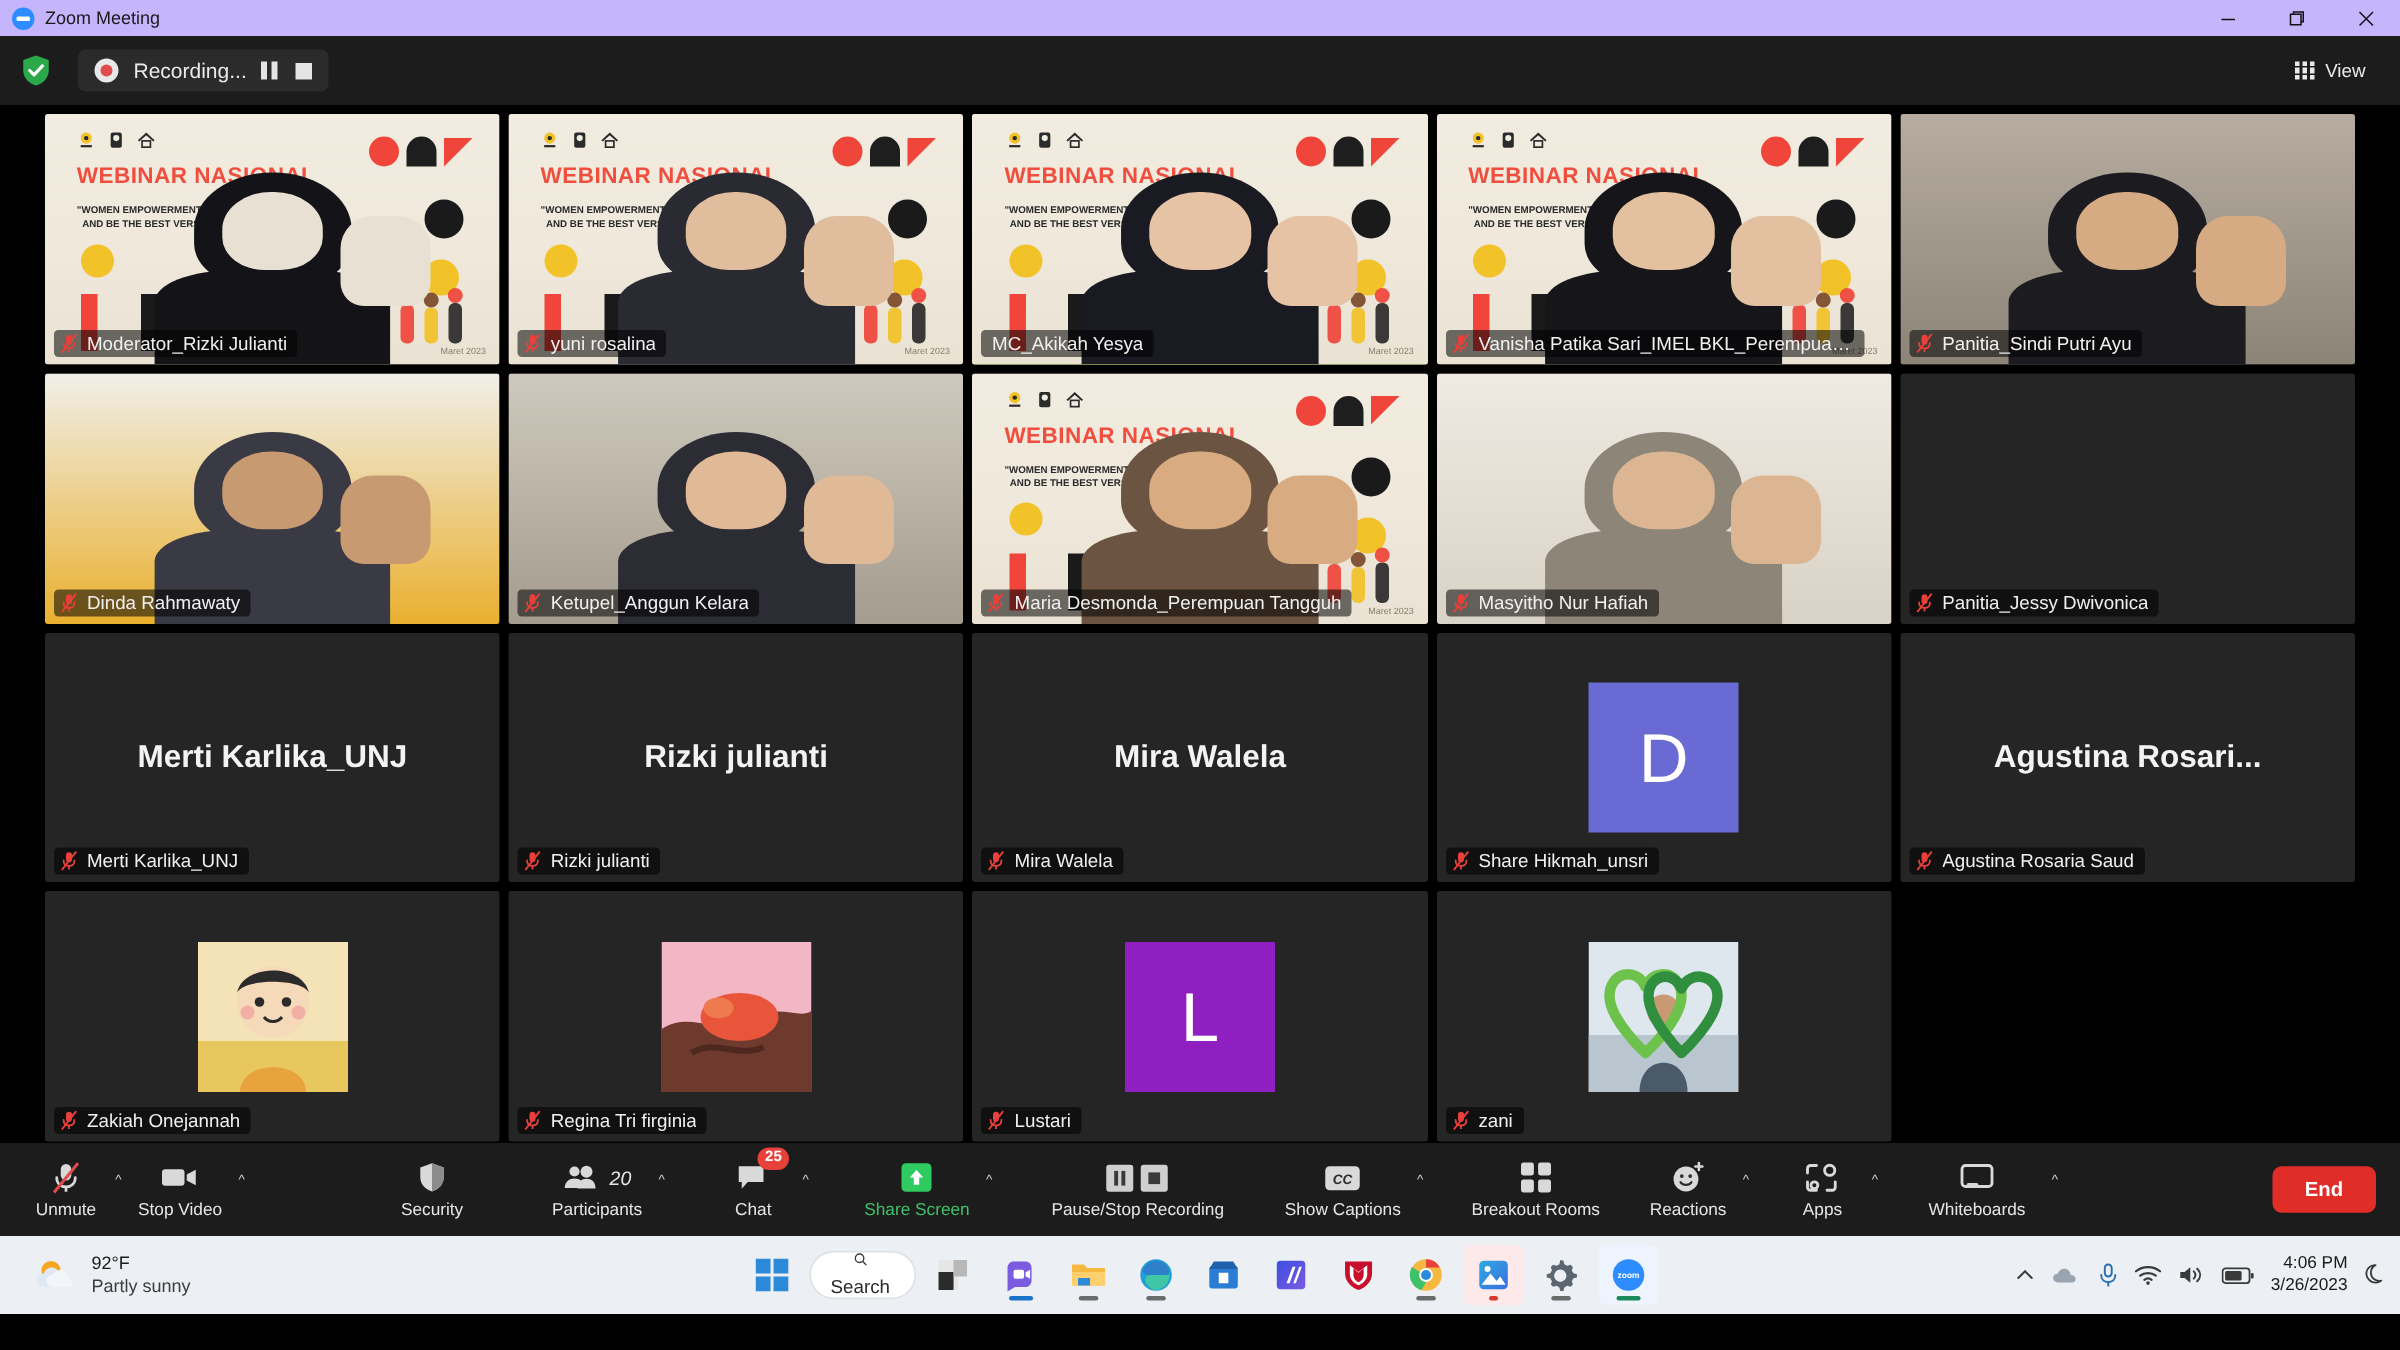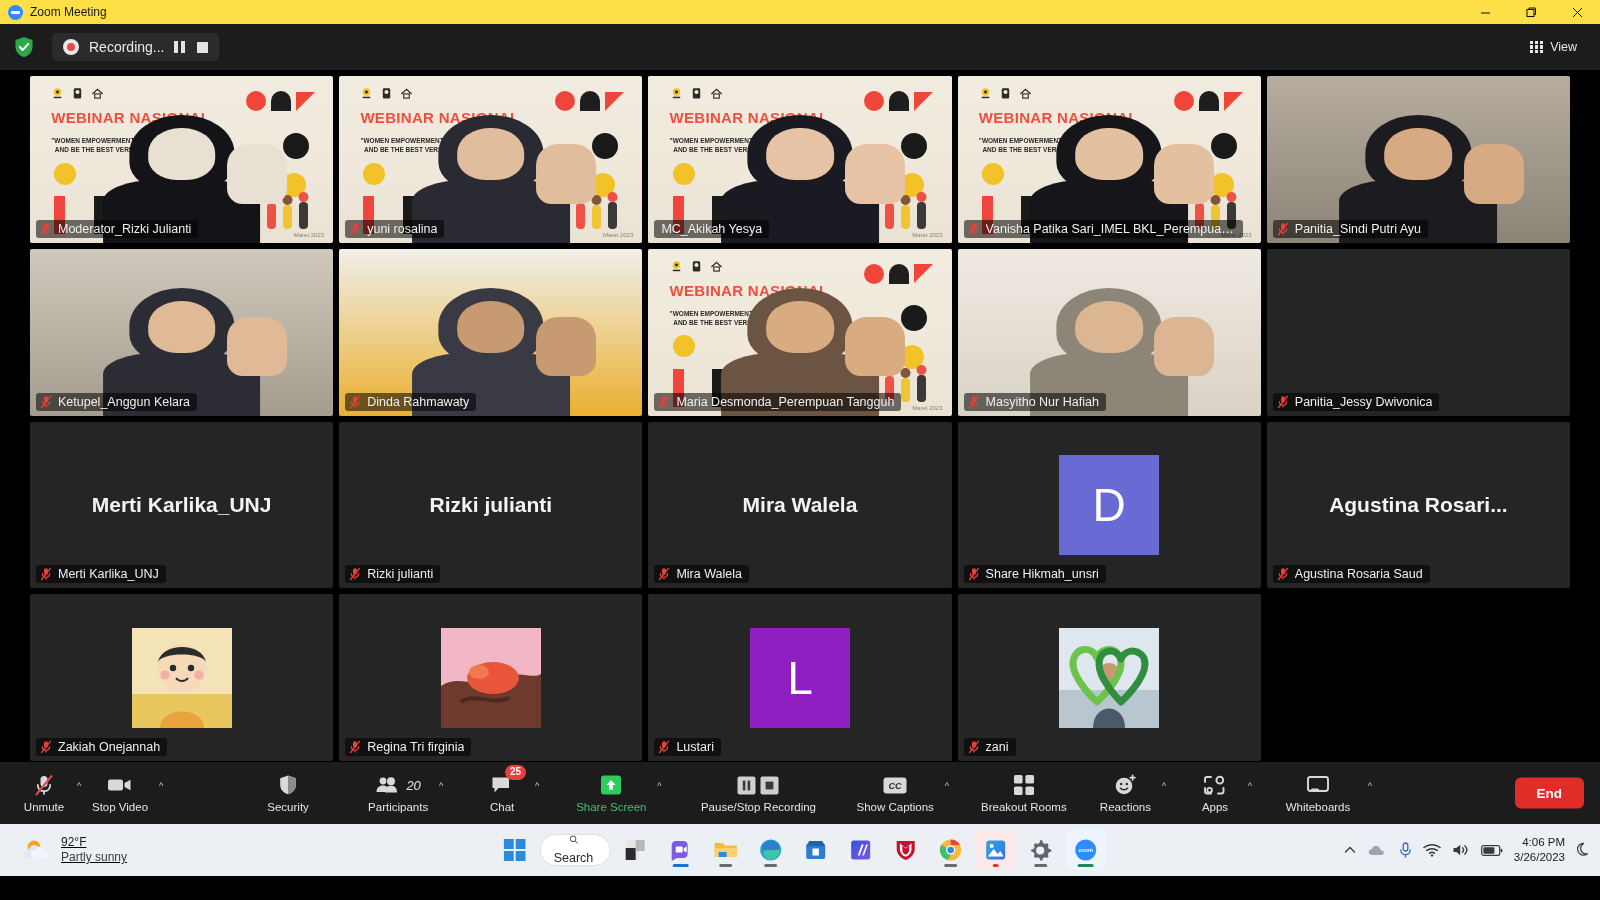--- a/index.html
+++ b/index.html
@@ -4,21 +4,21 @@
 <style>
   * { box-sizing: border-box; margin: 0; padding: 0; }
   html, body {
     width: 1600px; height: 900px; overflow: hidden;
     font-family: "Liberation Sans", sans-serif;
     background: #000;
   }
 
   
   .titlebar {
-    height: 24px; background: #fde047; display: flex; align-items: center;
+    height: 24px; background: #c4b5fd; display: flex; align-items: center;
     padding-left: 8px; position: relative;
   }
   .tb-logo {
     width: 15px; height: 15px; border-radius: 50%; background: #2d8cff;
     position: relative; flex: 0 0 auto; margin-right: 7px;
   }
   .tb-logo::after {
     content: ""; position: absolute; left: 3px; top: 6px; width: 9px; height: 3px;
     background: #fff; border-radius: 1px;
   }
@@ -166,21 +166,21 @@
     border-radius: 6px; padding: 8px 22px; position: absolute; right: 16px;
     top: 50%; transform: translateY(-50%); border: none;
   }
 
   
   .taskbar {
     height: 52px; background: #eceff3; display: flex; align-items: center;
     position: relative; padding: 0 10px;
   }
   .tb-weather { display: flex; align-items: center; gap: 9px; padding-left: 12px; }
-  .tb-weather .wtxt { line-height: 1.25; text-decoration: underline; }
+  .tb-weather .wtxt { line-height: 1.25; }
   .tb-weather .t1 { font-size: 12px; color: #1a1a1a; }
   .tb-weather .t2 { font-size: 12px; color: #3c3c3c; }
   .tb-center {
     position: absolute; left: 50%; transform: translateX(-50%);
     display: flex; align-items: center; gap: 5px;
   }
   .tb-icon { width: 40px; height: 40px; display: flex; align-items: center; justify-content: center; position: relative; }
   .tb-icon .under {
     position: absolute; bottom: 3px; left: 50%; transform: translateX(-50%);
     width: 13px; height: 3px; border-radius: 2px; background: #6b6b6b;
@@ -510,56 +510,56 @@
   <rect x="4" y="1.2" width="4" height="6.6" rx="2" fill="#e8403a"></rect>
   <path d="M2.4 6.6 C2.4 9 4 10.3 6 10.3 C8 10.3 9.6 9 9.6 6.6" fill="none" stroke="#e8403a" stroke-width="1.2" stroke-linecap="round"></path>
   <line x1="6" y1="10.3" x2="6" y2="12.6" stroke="#e8403a" stroke-width="1.2"></line>
   <line x1="1.2" y1="13" x2="10.8" y2="0.8" stroke="#e8403a" stroke-width="1.3"></line>
 </svg>
       <span class="nb-text">Panitia_Sindi Putri Ayu</span>
     </div>
       </div>
       <div class="tile">
         <div class="vid">
+    <div class="selfroom" style="background:linear-gradient(180deg, #f0efe9 0%, #eab02f 100%)"></div>
+    <div class="person" style="width:62%;height:78%">
+      <div class="hijab" style="position:absolute;left:50%;transform:translateX(-50%);top:2%;width:56%;height:58%;background:#3a3a44"></div>
+      <div class="head" style="position:absolute;left:50%;transform:translateX(-50%);top:12%;width:36%;height:40%;background:#c89a72"></div>
+      <div style="position:absolute;left:50%;transform:translateX(-50%);bottom:0;width:84%;height:48%;background:#3a3a44;border-radius:34% 34% 0 0"></div>
+      <div class="hand" style="right:-6%;top:24%;width:32%;height:46%;background:#c89a72"></div>
+    </div>
+  </div>
+        <div class="namebar">
+      <svg class="mic-muted" viewBox="0 0 12 14">
+  <rect x="4" y="1.2" width="4" height="6.6" rx="2" fill="#e8403a"></rect>
+  <path d="M2.4 6.6 C2.4 9 4 10.3 6 10.3 C8 10.3 9.6 9 9.6 6.6" fill="none" stroke="#e8403a" stroke-width="1.2" stroke-linecap="round"></path>
+  <line x1="6" y1="10.3" x2="6" y2="12.6" stroke="#e8403a" stroke-width="1.2"></line>
+  <line x1="1.2" y1="13" x2="10.8" y2="0.8" stroke="#e8403a" stroke-width="1.3"></line>
+</svg>
+      <span class="nb-text">Dinda Rahmawaty</span>
+    </div>
+      </div>
+      <div class="tile">
+        <div class="vid">
     <div class="selfroom" style="background:linear-gradient(180deg, #cfc9bd 0%, #a49c8e 100%)"></div>
     <div class="person" style="width:62%;height:78%">
       <div class="hijab" style="position:absolute;left:50%;transform:translateX(-50%);top:2%;width:56%;height:58%;background:#2c2c35"></div>
       <div class="head" style="position:absolute;left:50%;transform:translateX(-50%);top:12%;width:36%;height:40%;background:#e0ba96"></div>
       <div style="position:absolute;left:50%;transform:translateX(-50%);bottom:0;width:84%;height:48%;background:#2c2c35;border-radius:34% 34% 0 0"></div>
       <div class="hand" style="right:-6%;top:24%;width:32%;height:46%;background:#e0ba96"></div>
     </div>
   </div>
         <div class="namebar">
       <svg class="mic-muted" viewBox="0 0 12 14">
   <rect x="4" y="1.2" width="4" height="6.6" rx="2" fill="#e8403a"></rect>
   <path d="M2.4 6.6 C2.4 9 4 10.3 6 10.3 C8 10.3 9.6 9 9.6 6.6" fill="none" stroke="#e8403a" stroke-width="1.2" stroke-linecap="round"></path>
   <line x1="6" y1="10.3" x2="6" y2="12.6" stroke="#e8403a" stroke-width="1.2"></line>
   <line x1="1.2" y1="13" x2="10.8" y2="0.8" stroke="#e8403a" stroke-width="1.3"></line>
 </svg>
       <span class="nb-text">Ketupel_Anggun Kelara</span>
-    </div>
-      </div>
-      <div class="tile">
-        <div class="vid">
-    <div class="selfroom" style="background:linear-gradient(180deg, #f0efe9 0%, #eab02f 100%)"></div>
-    <div class="person" style="width:62%;height:78%">
-      <div class="hijab" style="position:absolute;left:50%;transform:translateX(-50%);top:2%;width:56%;height:58%;background:#3a3a44"></div>
-      <div class="head" style="position:absolute;left:50%;transform:translateX(-50%);top:12%;width:36%;height:40%;background:#c89a72"></div>
-      <div style="position:absolute;left:50%;transform:translateX(-50%);bottom:0;width:84%;height:48%;background:#3a3a44;border-radius:34% 34% 0 0"></div>
-      <div class="hand" style="right:-6%;top:24%;width:32%;height:46%;background:#c89a72"></div>
-    </div>
-  </div>
-        <div class="namebar">
-      <svg class="mic-muted" viewBox="0 0 12 14">
-  <rect x="4" y="1.2" width="4" height="6.6" rx="2" fill="#e8403a"></rect>
-  <path d="M2.4 6.6 C2.4 9 4 10.3 6 10.3 C8 10.3 9.6 9 9.6 6.6" fill="none" stroke="#e8403a" stroke-width="1.2" stroke-linecap="round"></path>
-  <line x1="6" y1="10.3" x2="6" y2="12.6" stroke="#e8403a" stroke-width="1.2"></line>
-  <line x1="1.2" y1="13" x2="10.8" y2="0.8" stroke="#e8403a" stroke-width="1.3"></line>
-</svg>
-      <span class="nb-text">Dinda Rahmawaty</span>
     </div>
       </div>
       <div class="tile">
         <div class="vid">
     <div class="banner-bg"></div>
     <div class="banner-icons">
       <svg class="bi" viewBox="0 0 14 14">
               <circle cx="7" cy="6" r="4" fill="#f2c229"></circle>
               <circle cx="7" cy="6" r="1.6" fill="#2b2b2b"></circle>
               <rect x="3" y="11" width="8" height="1.6" fill="#2b2b2b"></rect>

